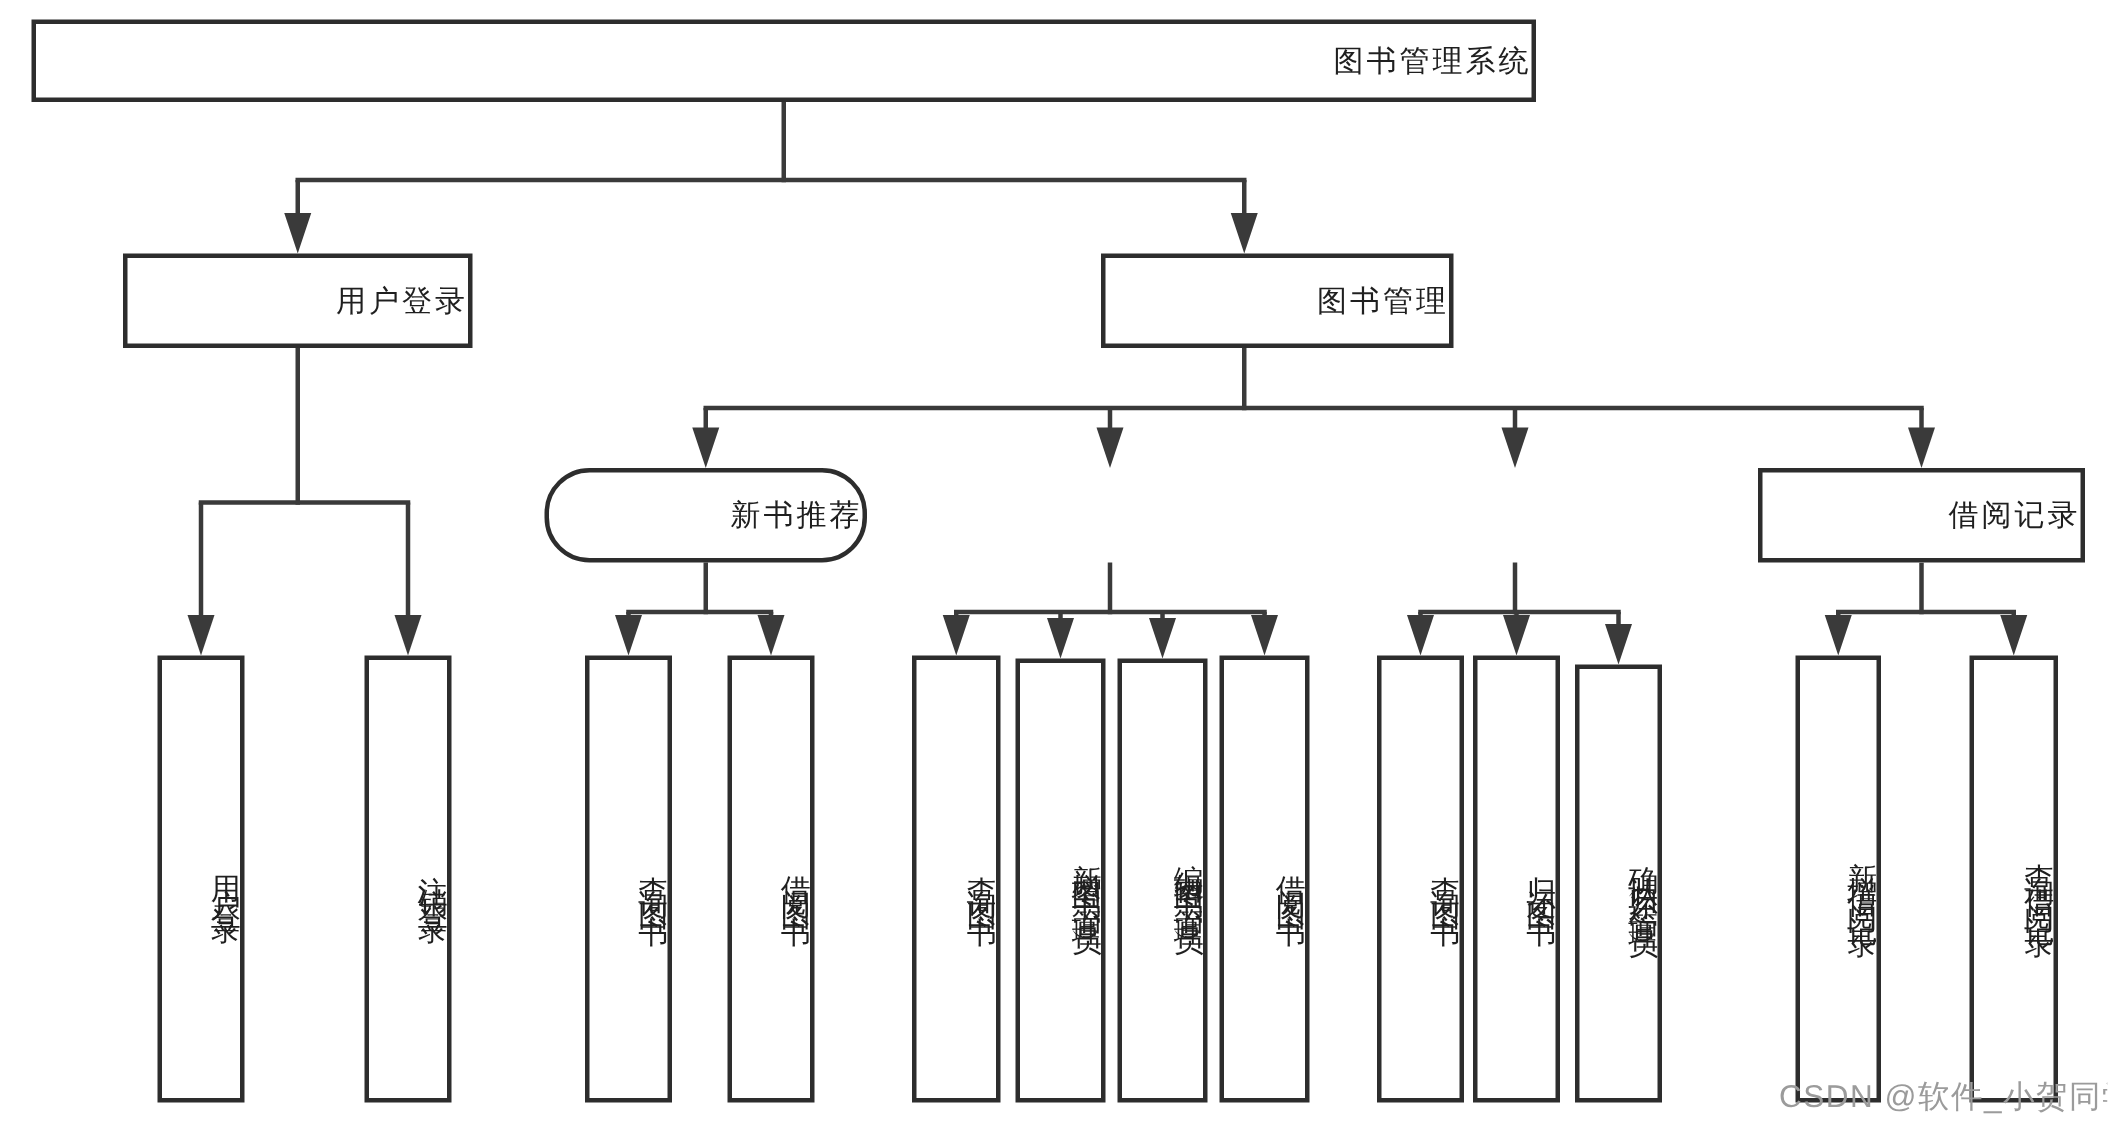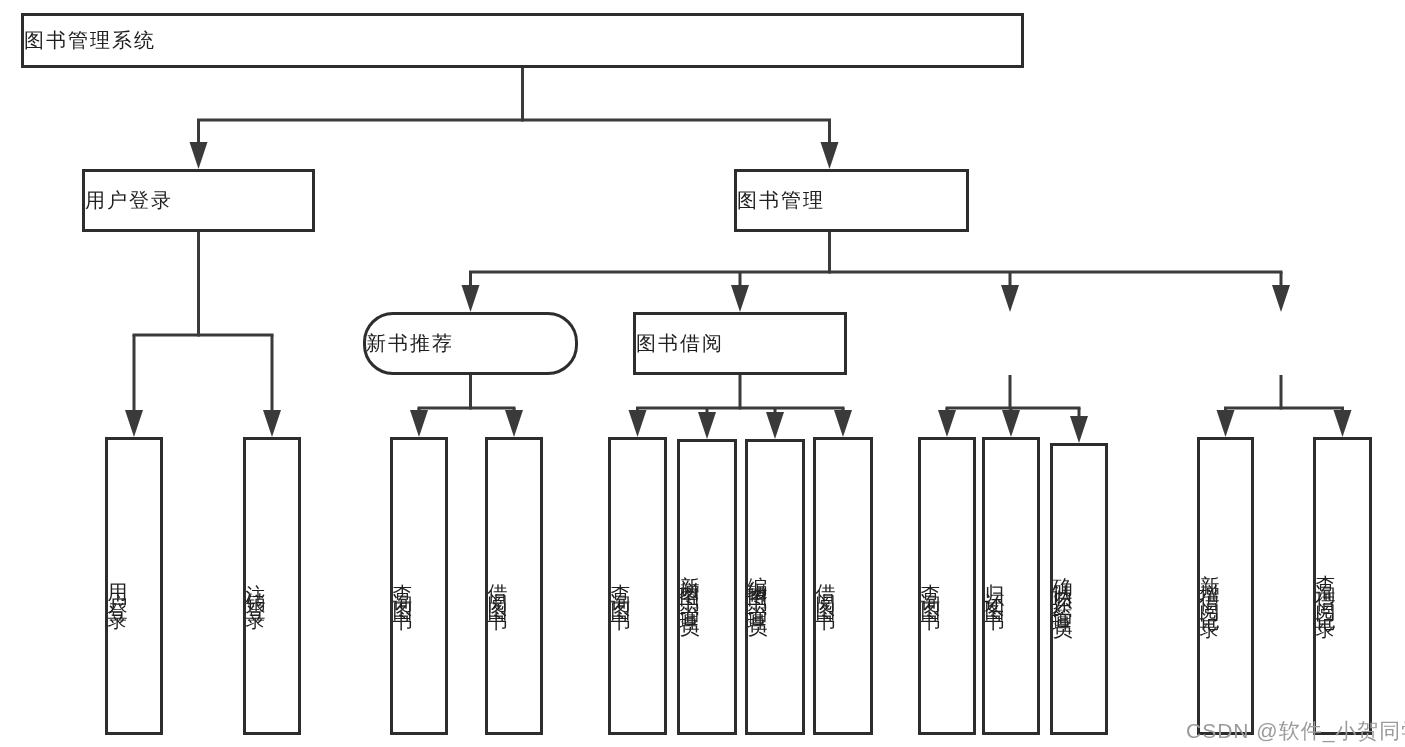--- a/index.html
+++ b/index.html
@@ -5,21 +5,21 @@
   html,body{margin:0;padding:0;background:#ffffff;}
   .stage{
     position:relative;width:1405px;height:747px;background:#ffffff;overflow:hidden;
     font-family:"Liberation Sans","DejaVu Sans",sans-serif;color:#1f1f1f;
   }
   .connectors{position:absolute;left:0;top:0;width:1405px;height:747px;}
   .connectors line{stroke:#3a3a3a;stroke-width:3;}
   .connectors polygon{fill:#3a3a3a;stroke:none;}
   .box{
     position:absolute;box-sizing:border-box;border:3px solid #2d2d2d;background:#ffffff;
-    display:flex;align-items:center;justify-content:flex-start;z-index:2;
+    display:flex;align-items:center;justify-content:flex-end;z-index:2;
   }
   .h-box{font-size:20px;letter-spacing:2px;}
   .v-box .vtxt{
     writing-mode:vertical-lr;text-orientation:mixed;
     font-size:20px;letter-spacing:9px;line-height:1;
   }
   .v-box.tight .vtxt{letter-spacing:6px;}
   .watermark{
     position:absolute;left:1186px;top:717px;z-index:6;white-space:nowrap;
     font-size:21px;letter-spacing:1px;color:#9b9b9b;
@@ -106,22 +106,22 @@
   <div class="box h-box" style="left:82px;top:169px;width:233px;height:63px;">
     <span>用户登录</span>
   </div>
   <div class="box h-box" style="left:712px;top:169px;width:235px;height:63px;margin-left:22px;">
     <span>图书管理</span>
   </div>
 
   <div class="box h-box" style="left:363px;top:312px;width:215px;height:63px;border-radius:30px;">
     <span>新书推荐</span>
   </div>
-  <div class="box h-box" style="left:633px;top:312px;width:214px;height:63px;">
-    <span>图书借阅</span>
+  <div class="box h-box" style="left:1172px;top:312px;width:218px;height:63px;">
+    <span>借阅记录</span>
   </div>
 
   <div class="box v-box" style="left:105px;top:437px;width:58px;height:298px;">
     <span class="vtxt">用户登录</span>
   </div>
   <div class="box v-box" style="left:243px;top:437px;width:58px;height:298px;">
     <span class="vtxt">注销登录</span>
   </div>
 
   <div class="box v-box" style="left:390px;top:437px;width:58px;height:298px;">

